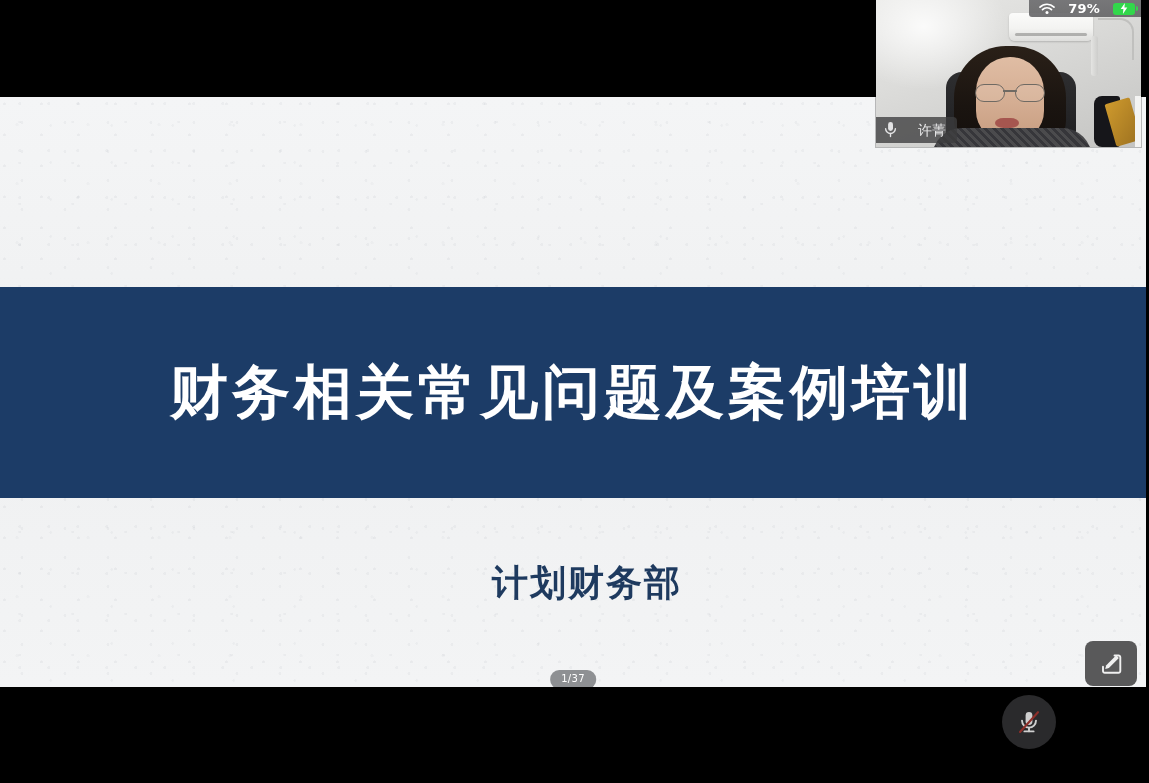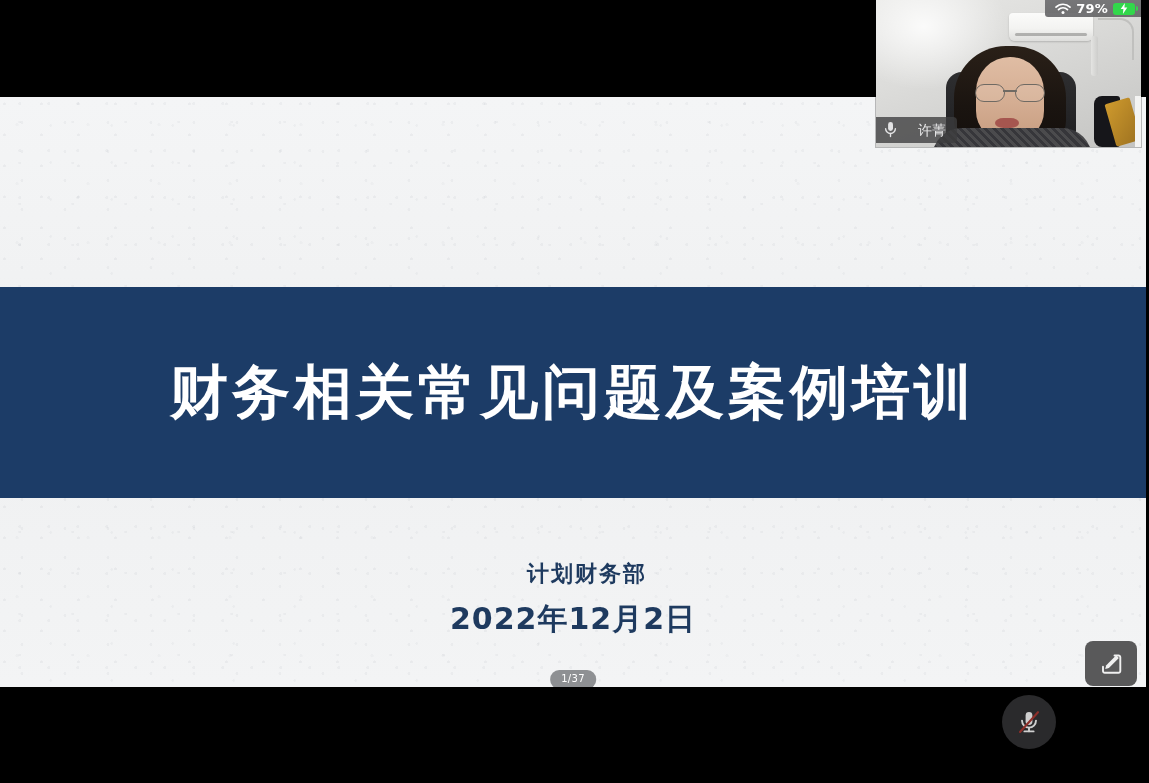--- a/index.html
+++ b/index.html
@@ -74,21 +74,21 @@
 
   .subtitle-block {
     position: absolute;
     left: 0;
     right: 0;
     top: 463px;
     text-align: center;
     color: #1e3a5f;
   }
   .sub-org {
-    font-size: 22px;
+    font-size: 36px;
     font-weight: 700;
     letter-spacing: 2px;
     line-height: 1.25;
     font-family: "DejaVu Sans", "Liberation Sans", sans-serif;
     margin-left: 28px;
   }
   .sub-date {
     margin-top: 13px;
     font-size: 30px;
     font-weight: 700;
@@ -299,21 +299,21 @@
   }
 
   
   #status-bar {
     position: absolute;
     right: 0;
     top: 0;
     height: 17px;
     display: flex;
     align-items: center;
-    gap: 5px;
+    gap: 13px;
     padding: 0 6px 0 10px;
     background: linear-gradient(180deg, rgba(110,110,112,.92), rgba(96,96,98,.88));
     border-radius: 0 0 0 3px;
   }
   #status-bar .pct {
     color: #ffffff;
     font-size: 13px;
     font-weight: 700;
     line-height: 1;
     letter-spacing: .2px;
@@ -368,21 +368,20 @@
 <div id="screen">
 
   <div id="slide">
 
     <div class="band">
       <div class="band-title">财务相关常见问题及案例培训</div>
     </div>
 
     <div class="subtitle-block">
       <div class="sub-org">计划财务部</div>
-      <div class="sub-date">2022年12月2日</div>
     </div>
 
     <div class="page-indicator">1/37</div>
   </div>
 
   <div id="annotate-btn">
     <span>
       <svg class="ic" width="26" height="26" viewBox="0 0 26 26" fill="none">
         <path d="M16.5 4.5 H20.5 A1.8 1.8 0 0 1 22.3 6.3 V20 A1.8 1.8 0 0 1 20.5 21.8 H6.8
                  A1.8 1.8 0 0 1 5 20 V15.8" stroke="#f0f0f0" stroke-width="1.9" stroke-linecap="round" stroke-linejoin="round"></path>

